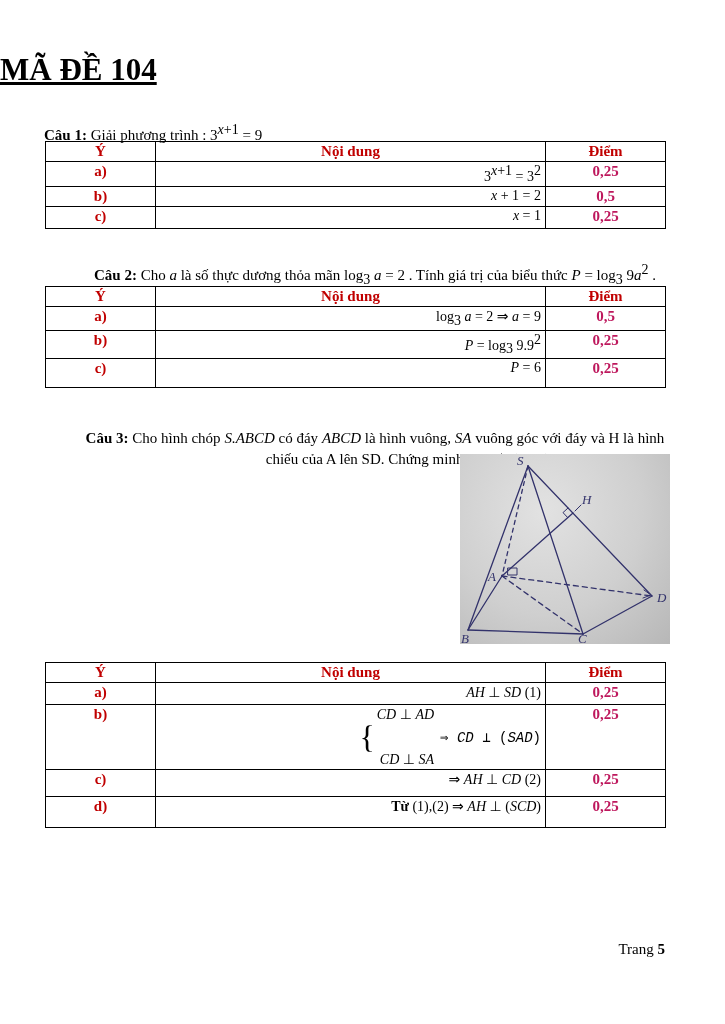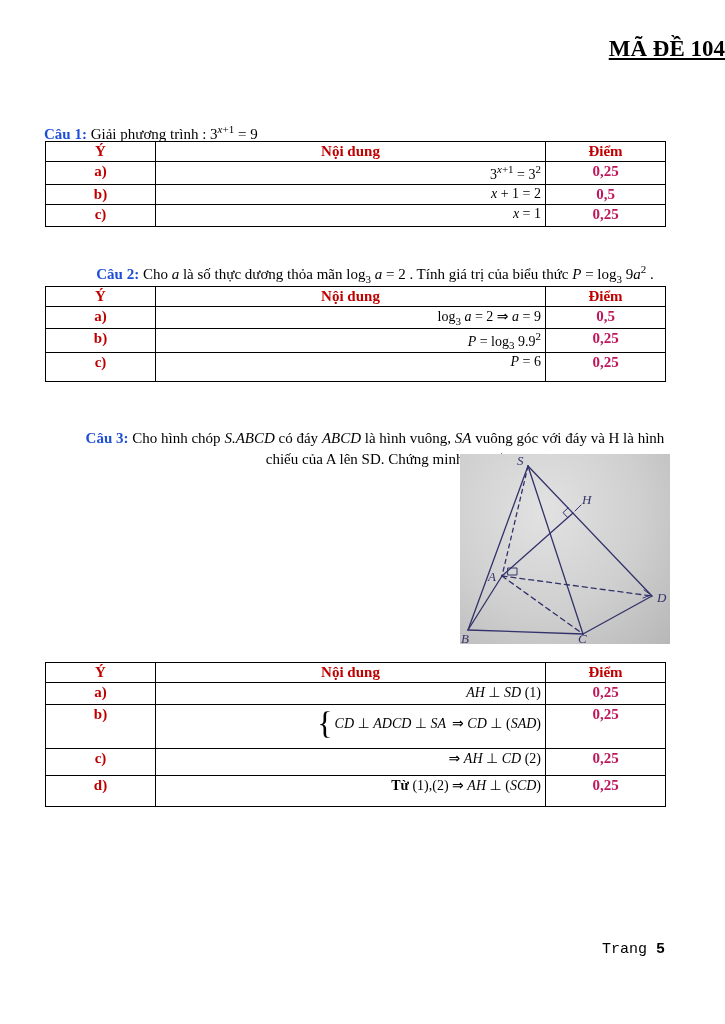--- a/index.html
+++ b/index.html
@@ -7,59 +7,59 @@
   body {
     width: 725px; height: 1024px;
     background: #ffffff;
     font-family: "Liberation Serif", serif;
     font-size: 15px; color: #000;
     position: relative; overflow: hidden;
   }
   .abs { position: absolute; }
 
   .page-title {
-    top: 36px; left: 0; width: 100%;
-    text-align: right; font-size: 23px; font-weight: bold;
+    top: 52px; left: 0; width: 100%;
+    text-align: left; font-size: 31px; font-weight: bold;
   }
   .page-title span { text-decoration: underline; }
 
   .question { left: 44px; width: 662px; line-height: 21px; }
-  .q-label { color: #1d4ed8; font-weight: bold; }
+  .q-label { color: #000000; font-weight: bold; }
   .q1 { top: 119px; }
   .q2 { top: 259px; text-align: center; }
   .q3 { top: 428px; padding-left: 66px; text-indent: -66px; text-align: center; }
 
   table.answer-table {
     position: absolute; left: 45px;
     border-collapse: collapse; table-layout: fixed;
     width: 620px; font-size: 15px;
   }
   .t1 { top: 141px; } .t2 { top: 286px; } .t3 { top: 662px; }
   col.c1 { width: 110px; } col.c2 { width: 390px; } col.c3 { width: 120px; }
   .answer-table th, .answer-table td {
     border: 1px solid #000; padding: 1px 4px; vertical-align: top;
   }
   .answer-table th { color: #c00000; text-align: center; font-weight: bold; }
   td.idx   { color: #c00000; font-weight: bold; text-align: center; }
   td.content { padding-left: 13px; font-size: 14px; text-align: right; }
   td.point { color: #be185d; font-weight: bold; text-align: center; }
-  sup, sub { font-size: 11px; }
+  sup, sub { font-size: 14px; }
 
   .sys { display: inline-flex; align-items: center; }
   .brace { font-size: 32px; line-height: 34px; font-weight: 400; }
-  .stack { display: inline-flex; flex-direction: row; line-height: 17px; margin-left: 2px; }
-  .after { margin-left: 6px; }
+  .stack { display: inline-flex; flex-direction: column; line-height: 17px; margin-left: 2px; gap: 28px; }
+  .after { margin-left: 6px; font-family: Liberation Mono, monospace; }
 
   .diagram {
     top: 454px; left: 460px; width: 210px; height: 190px;
     background: radial-gradient(ellipse at 40% 30%, #e2e2e2 0%, #cfcfcf 55%, #b7b7b7 100%);
   }
   .diagram svg { display: block; }
 
-  .footer { top: 941px; left: 45px; width: 620px; text-align: right; font-family: Liberation Mono, monospace; }
+  .footer { top: 941px; left: 45px; width: 620px; text-align: right; }
 </style>
 </head>
 <body>
 
 <div class="abs page-title">
   <span>MÃ ĐỀ 104</span>
 </div>
 
 <div class="abs question q1">
   <span class="q-label">Câu 1:</span>

